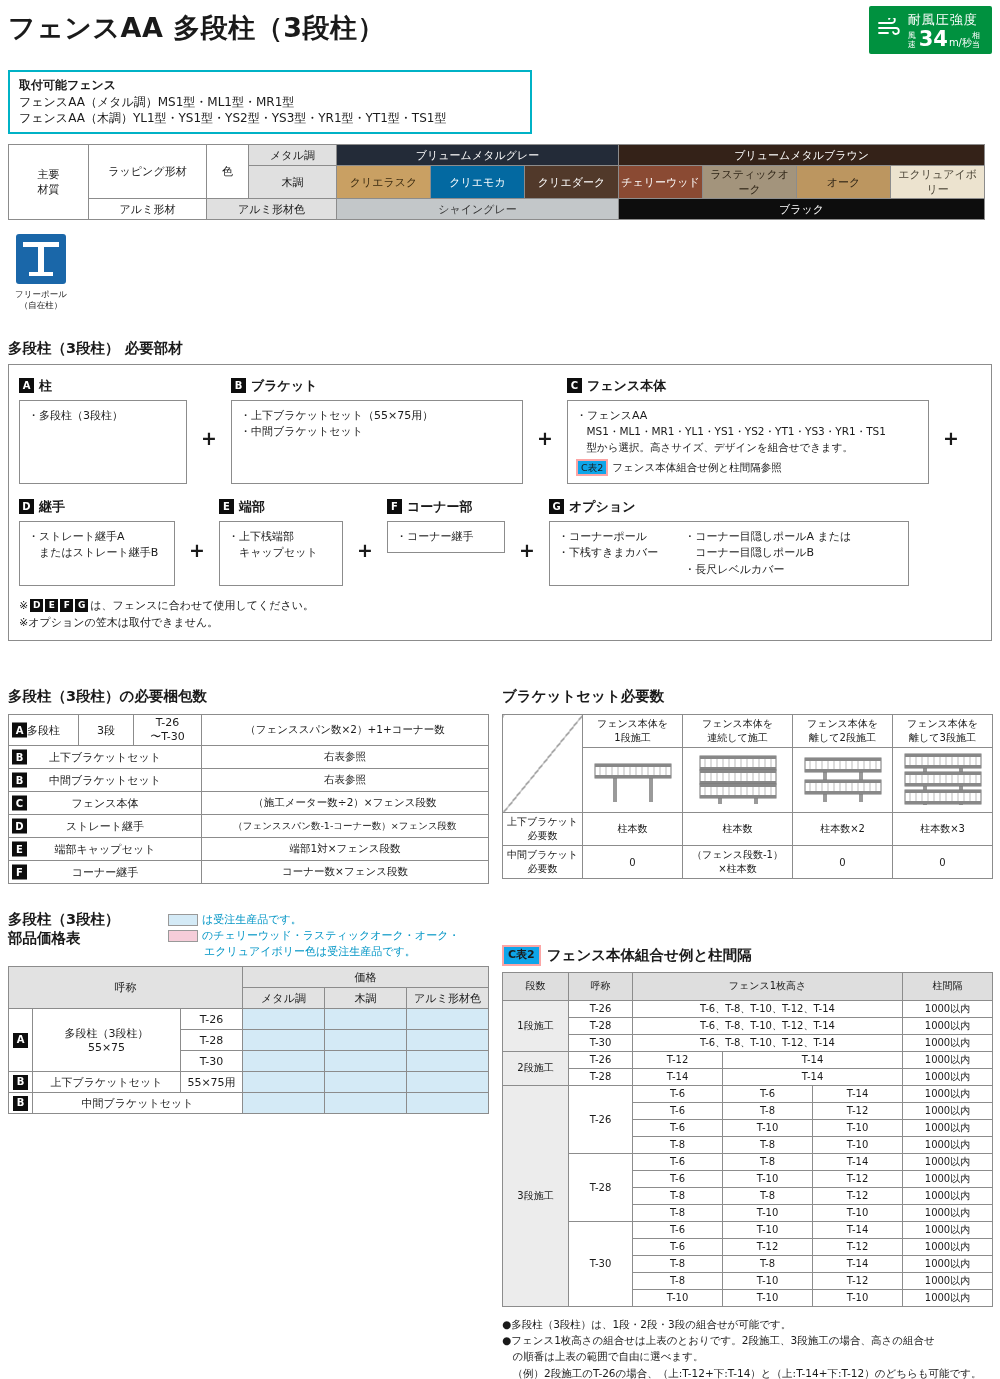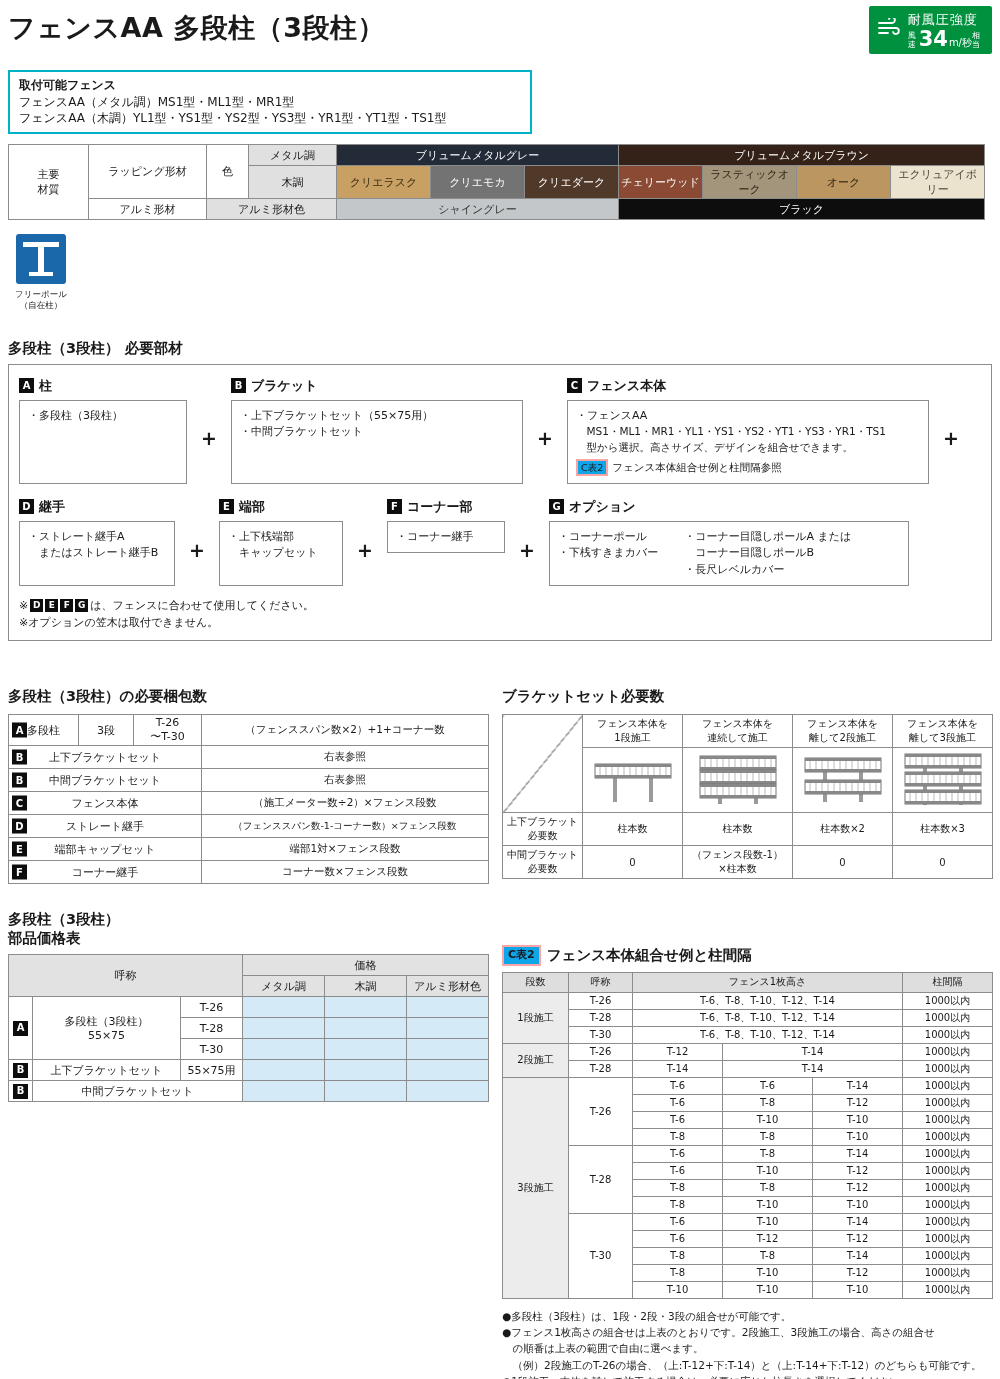--- a/index.html
+++ b/index.html
@@ -63,21 +63,21 @@
 .legend{display:flex;align-items:center;gap:4px}
 .legend.cont{padding-left:36px}
 .sw{display:inline-block;width:30px;height:12px;border:1px solid #999;flex:none}
 .price{width:480px;margin-top:6px;font-size:11px}
 .price td{height:21px}
 td.phdr{background:#e2e2e2}
 .ctable-block{margin-top:66px}
 .ct-head{display:flex;align-items:center}
 .ctable{width:490px;margin-top:6px;font-size:10px}
 .ctable td{height:17px;padding:0 2px}
-td.chdr{background:#dedede;height:20px}
+td.chdr{background:#dedede;height:28px}
 td.dan{background:#ececec}
 .foot-notes{margin-top:9px;font-size:10.5px;line-height:1.55}
 </style>
 </head>
 <body>
 
 <div class="page">
 
   <div class="header-row">
     <h1 class="page-title">フェンスAA 多段柱（3段柱）</h1>
@@ -129,21 +129,21 @@
 材質</span></td>
           <td rowspan="2" class="lblw"><span>ラッピング形材</span></td>
           <td rowspan="2" class="lblw"><span>色</span></td>
           <td class="lblg"><span>メタル調</span></td>
           <td colspan="3" style="background: rgb(35, 43, 56); color: rgb(255, 255, 255);"><span>ブリュームメタルグレー</span></td>
           <td colspan="4" style="background: rgb(52, 34, 24); color: rgb(255, 255, 255);"><span>ブリュームメタルブラウン</span></td>
         </tr>
         <tr>
           <td class="lblg"><span>木調</span></td>
           <td style="background: rgb(201, 160, 99); color: rgb(58, 42, 16);"><span>クリエラスク</span></td>
-          <td style="background: #737373; color: rgb(255, 255, 255); font-family: Liberation Serif, serif;"><span>クリエモカ</span></td>
+          <td style="background: #0369a1; color: rgb(255, 255, 255); font-family: Liberation Serif, serif;"><span>クリエモカ</span></td>
           <td style="background: rgb(81, 57, 42); color: rgb(255, 255, 255);"><span>クリエダーク</span></td>
           <td style="background: rgb(138, 74, 51); color: rgb(255, 255, 255);"><span>チェリーウッド</span></td>
           <td style="background: rgb(163, 148, 124); color: rgb(46, 36, 22);"><span>ラスティックオーク</span></td>
           <td style="background: rgb(188, 150, 96); color: rgb(46, 36, 22);"><span>オーク</span></td>
           <td style="background: rgb(236, 227, 207); color: rgb(74, 68, 54);"><span>エクリュアイボリー</span></td>
         </tr>
         <tr>
           <td class="lblw"><span>アルミ形材</span></td>
           <td colspan="2" class="lblg"><span>アルミ形材色</span></td>
           <td colspan="3" style="background: rgb(195, 199, 201); color: rgb(51, 51, 51);"><span>シャイングレー</span></td>
@@ -323,20 +323,31 @@
               <td class="frm"><span>コーナー数×フェンス段数</span></td>
             </tr>
           </tbody>
       </table>
 
       <div class="price-block">
         <div class="price-head">
           <div class="price-titles">
             <div>多段柱（3段柱）</div>
             <div>部品価格表</div>
+          </div>
+          <div class="legends" style="color: rgb(0, 149, 197);">
+            <div class="legend">
+              <span class="sw" style="background: rgb(212, 234, 246);"></span>
+              <span>は受注生産品です。</span>
+            </div>
+            <div class="legend">
+              <span class="sw" style="background: rgb(246, 205, 217);"></span>
+              <span>のチェリーウッド・ラスティックオーク・オーク・</span>
+            </div>
+            <div class="legend cont">エクリュアイボリー色は受注生産品です。</div>
           </div>
         </div>
         <table class="t price">
           <colgroup>
               <col style="width:24px">
               <col style="width:148px">
               <col style="width:62px">
               <col style="width:82px">
               <col style="width:82px">
               <col style="width:82px">

